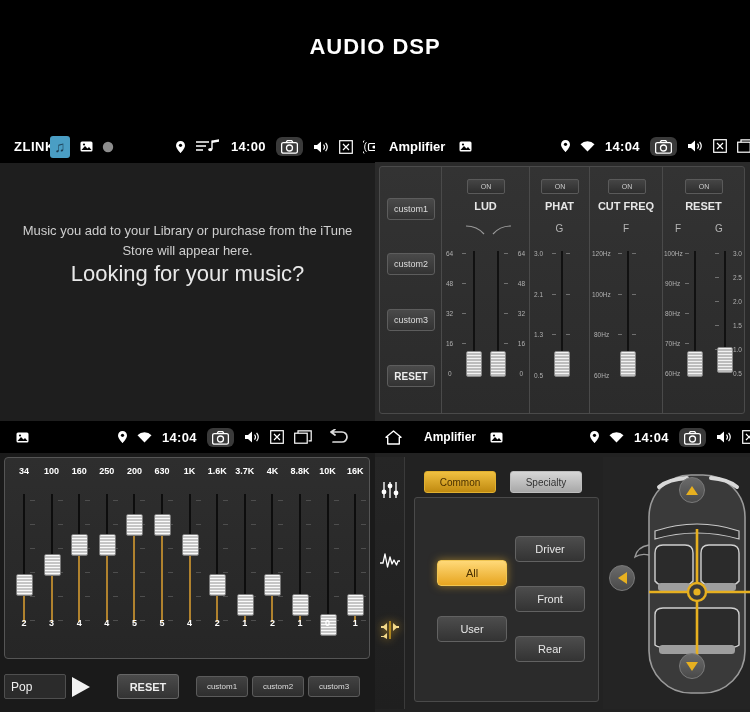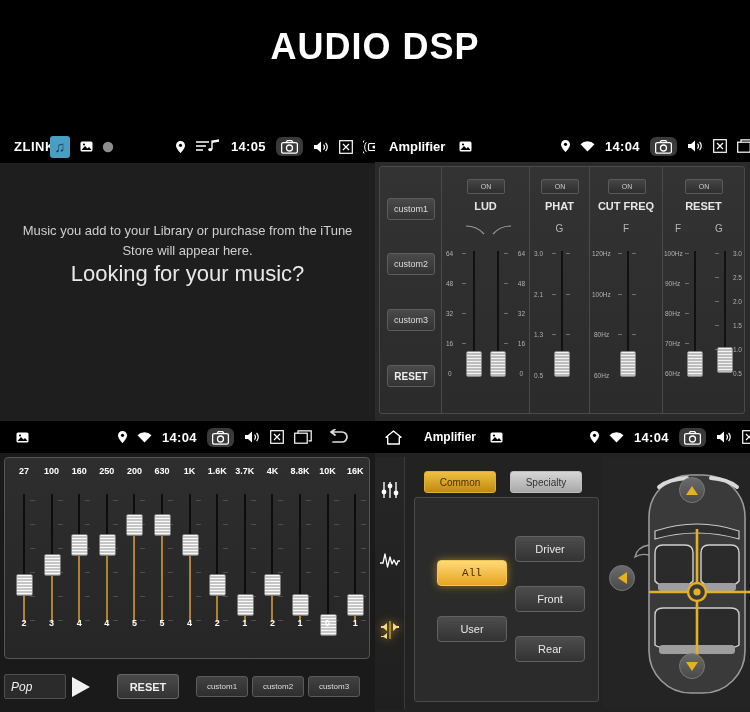--- a/index.html
+++ b/index.html
@@ -7,21 +7,21 @@
     width: 750px; height: 712px;
     background: #000;
     font-family: "Liberation Sans", sans-serif;
     overflow: hidden;
     position: relative;
   }
 
   
   #header { width: 750px; height: 130px; background: #000; text-align: center; }
   #header-title {
-    color: #fff; font-size: 36px; font-weight: bold;
+    color: #fff; font-size: 22px; font-weight: bold;
     letter-spacing: 1px; padding-top: 27px; line-height: 40px;
   }
   #header-sub {
     color: #fff; font-size: 19px; font-weight: normal;
     padding-top: 18px; letter-spacing: 0px;
   }
 
   
   #panels { position: absolute; top: 130px; left: 0; width: 750px; height: 582px; }
   .panel { position: absolute; overflow: hidden; }
@@ -111,21 +111,21 @@
   .eq-knob {
     position:absolute; left:5px; width:17px; height:22px; border-radius:2px;
     background: repeating-linear-gradient(180deg,#fafafa 0 1px,#c6c6c6 1px 3px);
     border:1px solid #7a7a7a;
   }
   .eq-tick { position:absolute; width:5px; height:1px; background:#4e4e4e; }
   #eq-bottom { position:absolute; top:243px; left:0; width:375px; height:48px; background:#1a1a1a; }
   #eq-preset {
     position:absolute; left:4px; top:10px; width:62px; height:25px;
     background:#2b2b2b; border:1px solid #4f4f4f; border-radius:2px;
-    color:#eee; font-size:12px; display:flex; align-items:center; padding-left:6px;font-style:italic;
+    color:#eee; font-size:12px; display:flex; align-items:center; padding-left:6px;
   }
   #eq-play { position:absolute; left:72px; top:13px; width:0; height:0;
     border-left:18px solid #f2f2f2; border-top:10px solid transparent; border-bottom:10px solid transparent; }
   #eq-reset {
     position:absolute; left:117px; top:10px; width:62px; height:25px;
     background: linear-gradient(180deg,#4b4b4b,#333); border:1px solid #666; border-radius:3px;
     color:#eee; font-size:11px; font-weight:bold; display:flex; align-items:center; justify-content:center;
   }
   .eq-custom {
     position:absolute; top:12px; width:52px; height:21px;
@@ -156,21 +156,21 @@
     position:absolute; top:40px; left:8px; width:185px; height:205px;
     background:#2b2b2b; border:1px solid #4a4a4a; border-radius:3px;
   }
   .amp-btn {
     position:absolute; width:70px; height:26px; border-radius:4px;
     font-size:11px; display:flex; align-items:center; justify-content:center;
     background: linear-gradient(180deg,#4d4d4d,#333); border:1px solid #626262; color:#e8e8e8;
   }
   .amp-btn.active {
     background: linear-gradient(180deg,#ffd978,#e7a520); border:1px solid #f0c552;
-    color:#4a3000; box-shadow: 0 0 8px rgba(240,180,40,.55); font-family: Liberation Mono, monospace;
+    color:#4a3000; box-shadow: 0 0 8px rgba(240,180,40,.55);
   }
   #ampb-all { left:22px; top:62px; } #ampb-user { left:22px; top:118px; }
   #ampb-driver { left:100px; top:38px; } #ampb-front { left:100px; top:88px; } #ampb-rear { left:100px; top:138px; }
   #amp-car { position:absolute; top:36px; left:228px; width:147px; height:252px; }
   .nav-circle {
     position:absolute; width:26px; height:26px; border-radius:50%;
     background: linear-gradient(180deg,#6a6a6a,#4a4a4a); border:1px solid #7a7a7a;
     display:flex; align-items:center; justify-content:center;
   }
   #navup { left:76px; top:20px; } #navdown { left:76px; top:196px; } #navleft { left:6px; top:108px; }
@@ -215,21 +215,21 @@
             </svg>
         </span>
         <span class="icon">
           <svg width="26" height="15" viewBox="0 0 26 15">
               <path d="M1 3h13M1 7h10M1 11h7" stroke="#fff" stroke-width="1.4"></path>
               <path d="M17 1.5v8.5" stroke="#fff" stroke-width="1.4"></path>
               <ellipse cx="15.3" cy="10.6" rx="2.1" ry="1.6" fill="#fff"></ellipse>
               <path d="M17 1.5 L24 0.3 L24 2.8 L17 4z" fill="#fff"></path>
             </svg>
         </span>
-        <span class="sb-time">14:05</span>
+        <span class="sb-time">14:00</span>
         <span class="cam-hl">
           <svg width="17" height="14" viewBox="0 0 17 14">
               <rect x="0.6" y="2.6" width="15.8" height="10.6" rx="1.8" fill="none" stroke="#fff" stroke-width="1.3"></rect>
               <path d="M5 2.6 L6.3 0.7 H10.7 L12 2.6" fill="none" stroke="#fff" stroke-width="1.3"></path>
               <circle cx="8.5" cy="8" r="3" fill="none" stroke="#fff" stroke-width="1.3"></circle>
             </svg>
         </span>
         <span class="icon">
           <svg width="16" height="14" viewBox="0 0 16 14">
               <path d="M1 5h3L8 1.5v11L4 9H1z" fill="#fff"></path>
@@ -478,21 +478,21 @@
           <svg width="22" height="16" viewBox="0 0 22 16">
               <path d="M5 13 H14 A5 5 0 0014 3 H3 M3 3 L7 0.3 M3 3 L7 6" stroke="#ddd" stroke-width="1.7" fill="none" stroke-linecap="round"></path>
             </svg>
         </span>
       </div>
     </div>
 
     <div id="eq-board">
       <div id="eq-bands">
           <div class="eq-band" style="left: 6px;">
-            <div class="eq-freq">27</div>
+            <div class="eq-freq">34</div>
             <div class="eq-track-dark" style="top: 36px; height: 80px;"></div>
             <div class="eq-track-gold" style="top: 138px; height: 26px;"></div>
             <div class="eq-tick" style="top: 42px; left: 19px;"></div>
             <div class="eq-tick" style="top: 66px; left: 19px;"></div>
             <div class="eq-tick" style="top: 90px; left: 19px;"></div>
             <div class="eq-tick" style="top: 114px; left: 19px;"></div>
             <div class="eq-tick" style="top: 138px; left: 19px;"></div>
             <div class="eq-tick" style="top: 162px; left: 19px;"></div>
             <div class="eq-knob" style="top: 116px;"></div>
             <div class="eq-val">2</div>

